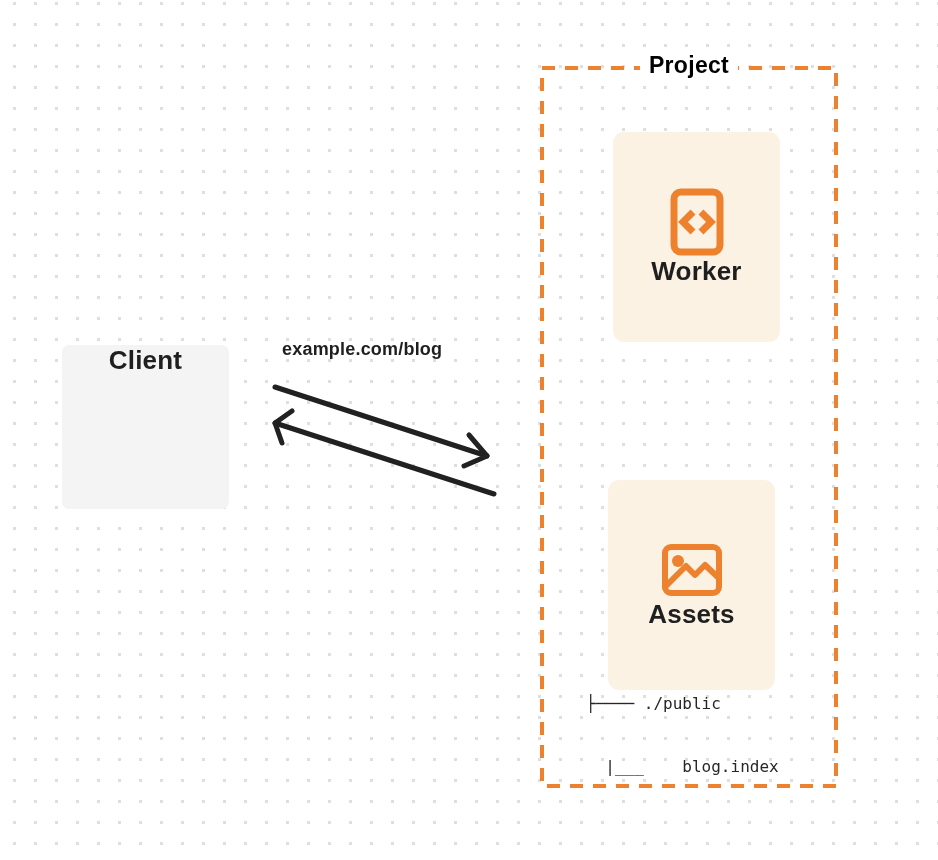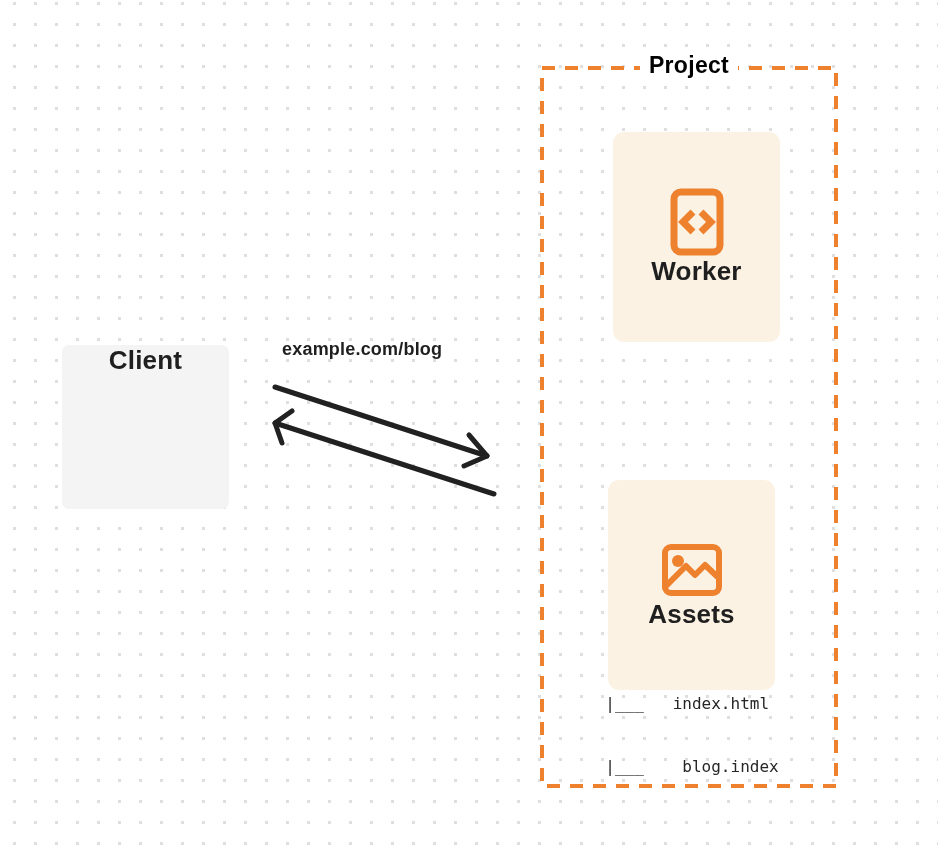--- a/index.html
+++ b/index.html
@@ -140,19 +140,19 @@
             </clipPath>
         </defs>
         <rect x="6" y="6" width="54" height="46" rx="6" fill="none" stroke="#ed812e" stroke-width="6"></rect>
         <circle cx="19" cy="20" r="6" fill="#ed812e"></circle>
         <polyline points="4,48 27,25 36,34 46,24 63,40" fill="none" stroke="#ed812e" stroke-width="6" stroke-linejoin="round" clip-path="url(#imgclip)"></polyline>
       </svg>
       <span class="card-label">Assets</span>
     </div>
 
     <div class="file-tree">
-      <div>  |___   index.html</div>
+      <div>├──── ./public</div>
       <div>  |___    blog.index</div>
       
     </div>
   </div>
 
 </div>
 
 </body></html>

